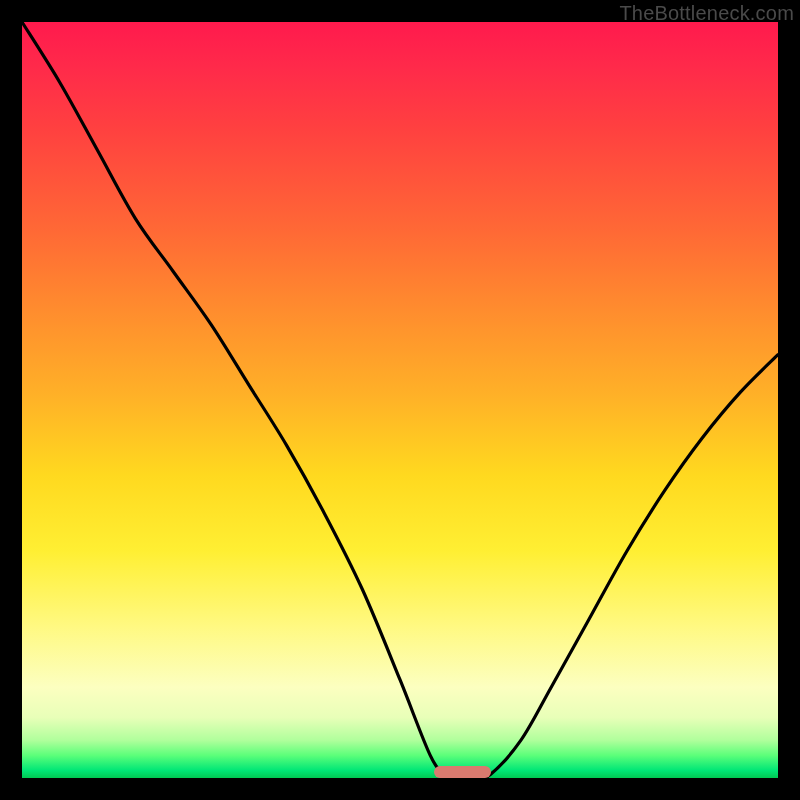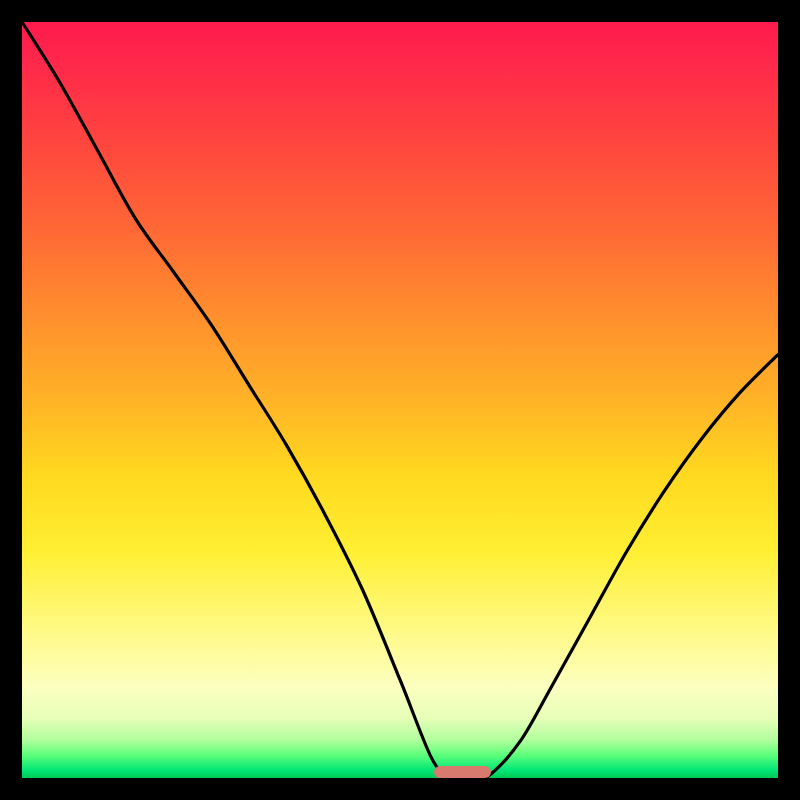--- a/index.html
+++ b/index.html
@@ -77,14 +77,15 @@
   <div class="plot-area">
 
     <svg class="curve" viewBox="0 0 756 756" preserveAspectRatio="none">
       <path id="curve-path" fill="none" stroke="#000" stroke-width="3.2" stroke-linejoin="round" stroke-linecap="round" d="M 0.00 0.00 C 6.30 10.08, 25.20 39.06, 37.80 60.48 C 50.40 81.90, 63.00 105.84, 75.60 128.52 C 88.20 151.20, 100.80 176.40, 113.40 196.56 C 126.00 216.72, 138.60 231.84, 151.20 249.48 C 163.80 267.12, 176.40 283.50, 189.00 302.40 C 201.60 321.30, 214.20 342.72, 226.80 362.88 C 239.40 383.04, 252.00 401.94, 264.60 423.36 C 277.20 444.78, 289.80 467.46, 302.40 491.40 C 315.00 515.34, 327.60 539.28, 340.20 567.00 C 352.80 594.72, 366.66 630.00, 378.00 657.72 C 389.34 685.44, 400.68 717.57, 408.24 733.32 C 415.80 749.07, 418.32 748.44, 423.36 752.22 C 428.40 756.00, 433.44 755.37, 438.48 756.00 C 443.52 756.63, 448.56 756.63, 453.60 756.00 C 458.64 755.37, 461.16 758.52, 468.72 752.22 C 476.28 745.92, 488.88 732.69, 498.96 718.20 C 509.04 703.71, 517.86 685.44, 529.20 665.28 C 540.54 645.12, 554.40 619.92, 567.00 597.24 C 579.60 574.56, 592.20 550.62, 604.80 529.20 C 617.40 507.78, 630.00 487.62, 642.60 468.72 C 655.20 449.82, 667.80 432.18, 680.40 415.80 C 693.00 399.42, 705.60 384.30, 718.20 370.44 C 730.80 356.58, 749.70 338.94, 756.00 332.64"></path>
     </svg>
 
     <div class="optimal-marker" id="opt-marker" style="left: 412.02px; width: 56.7px; top: 743.952px;"></div>
 
   </div>
 
+  <div class="watermark">TheBottleneck.com</div>
 
 </div>
 
 </body></html>

